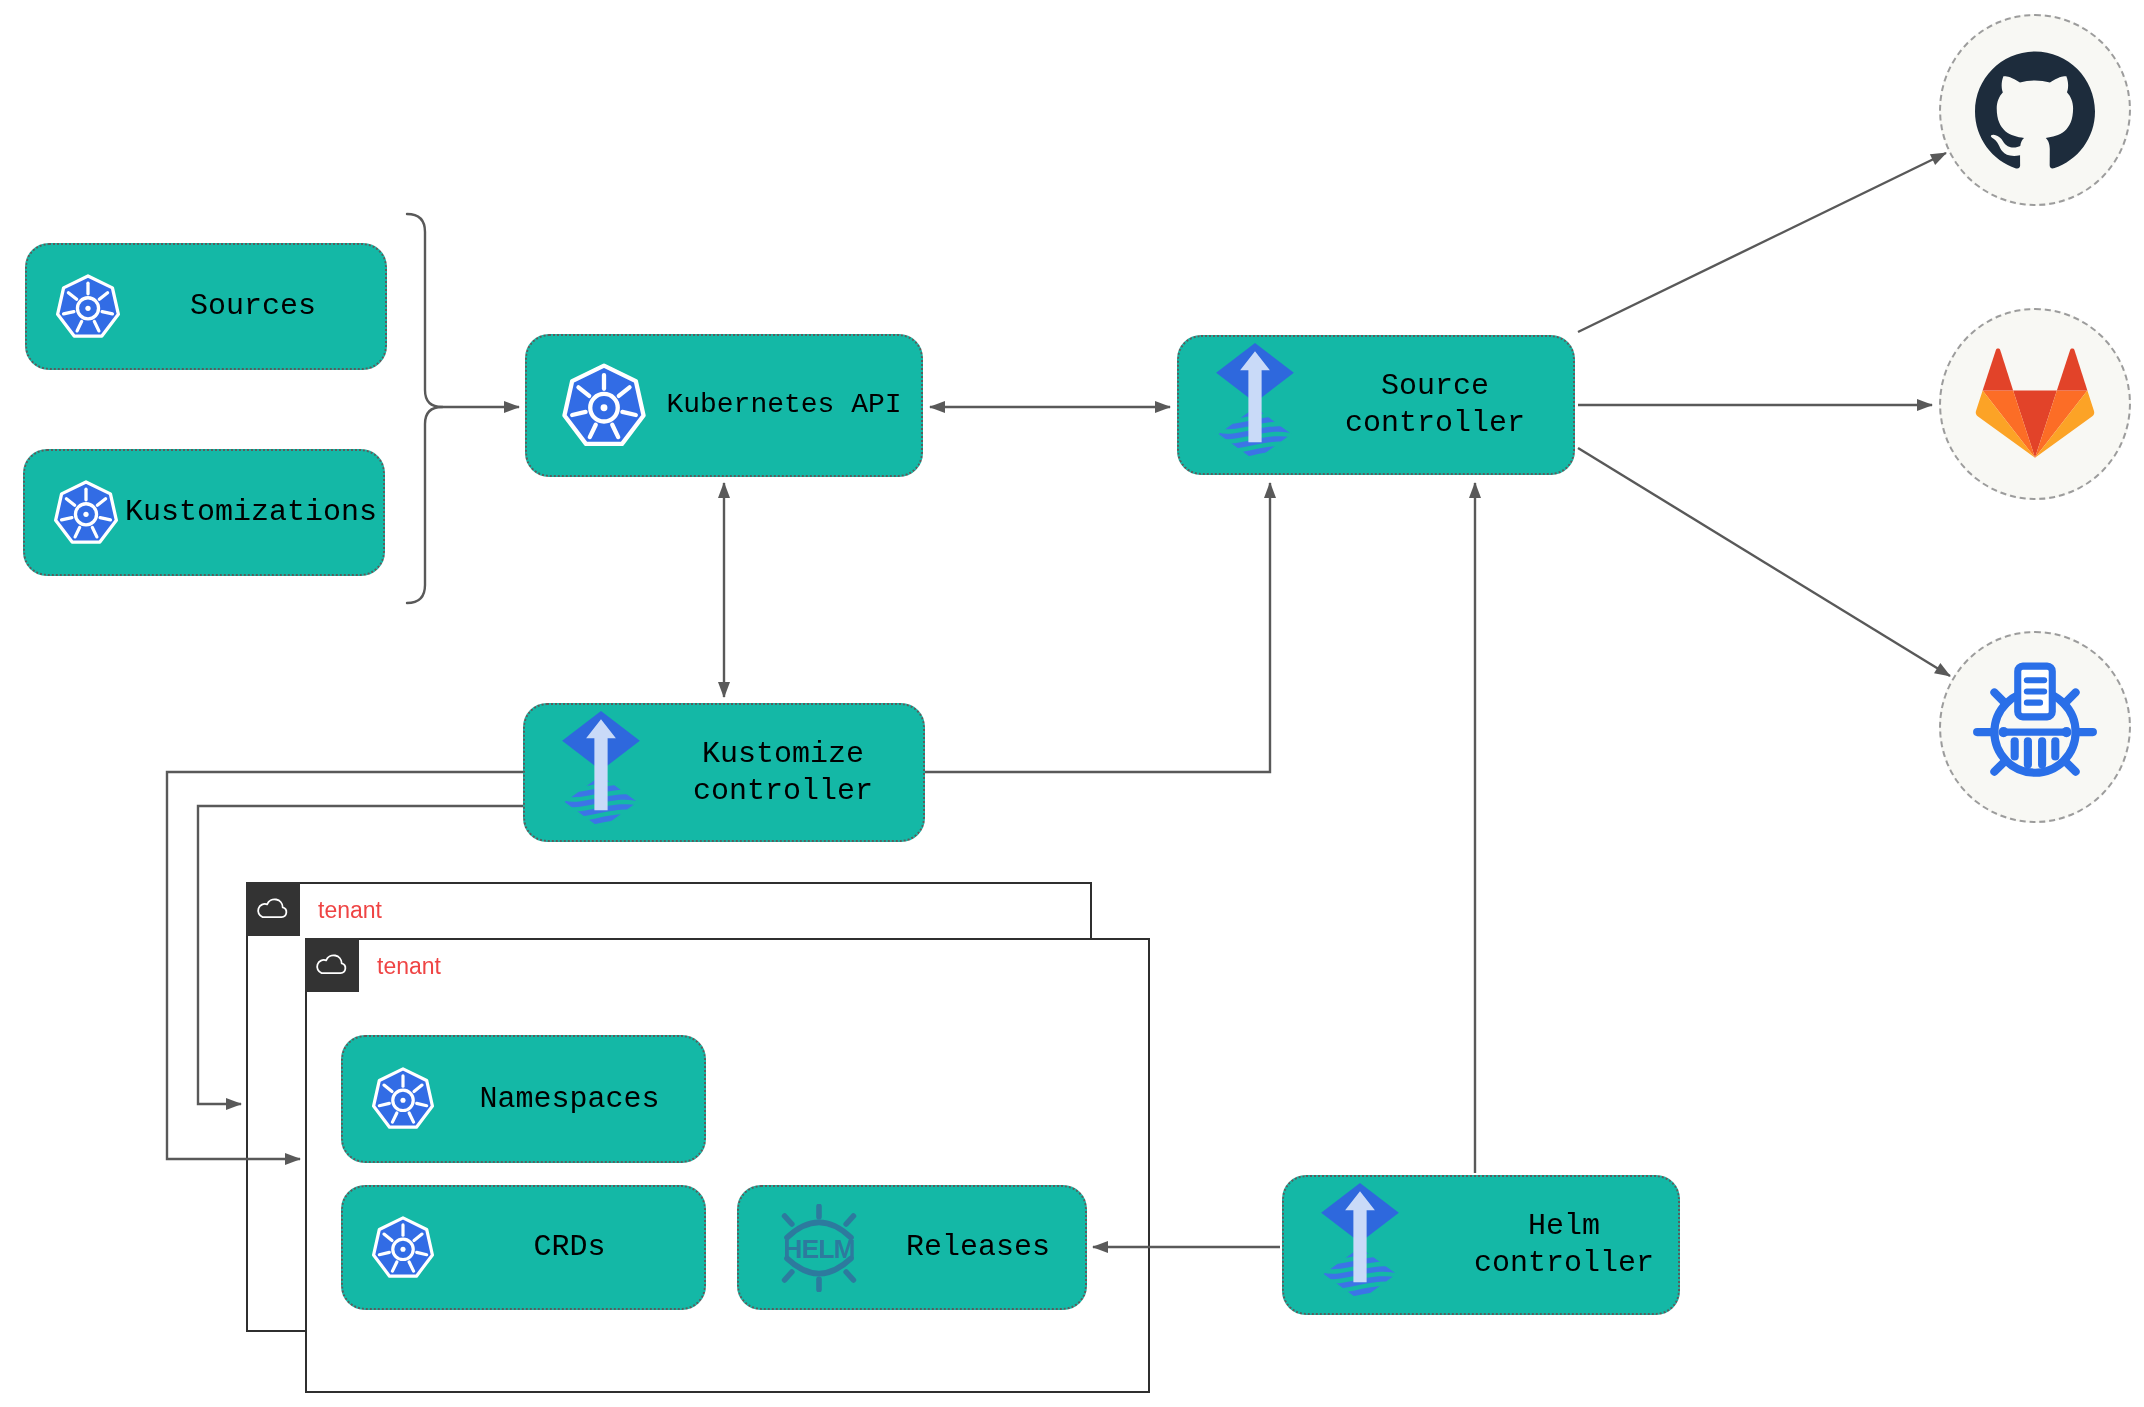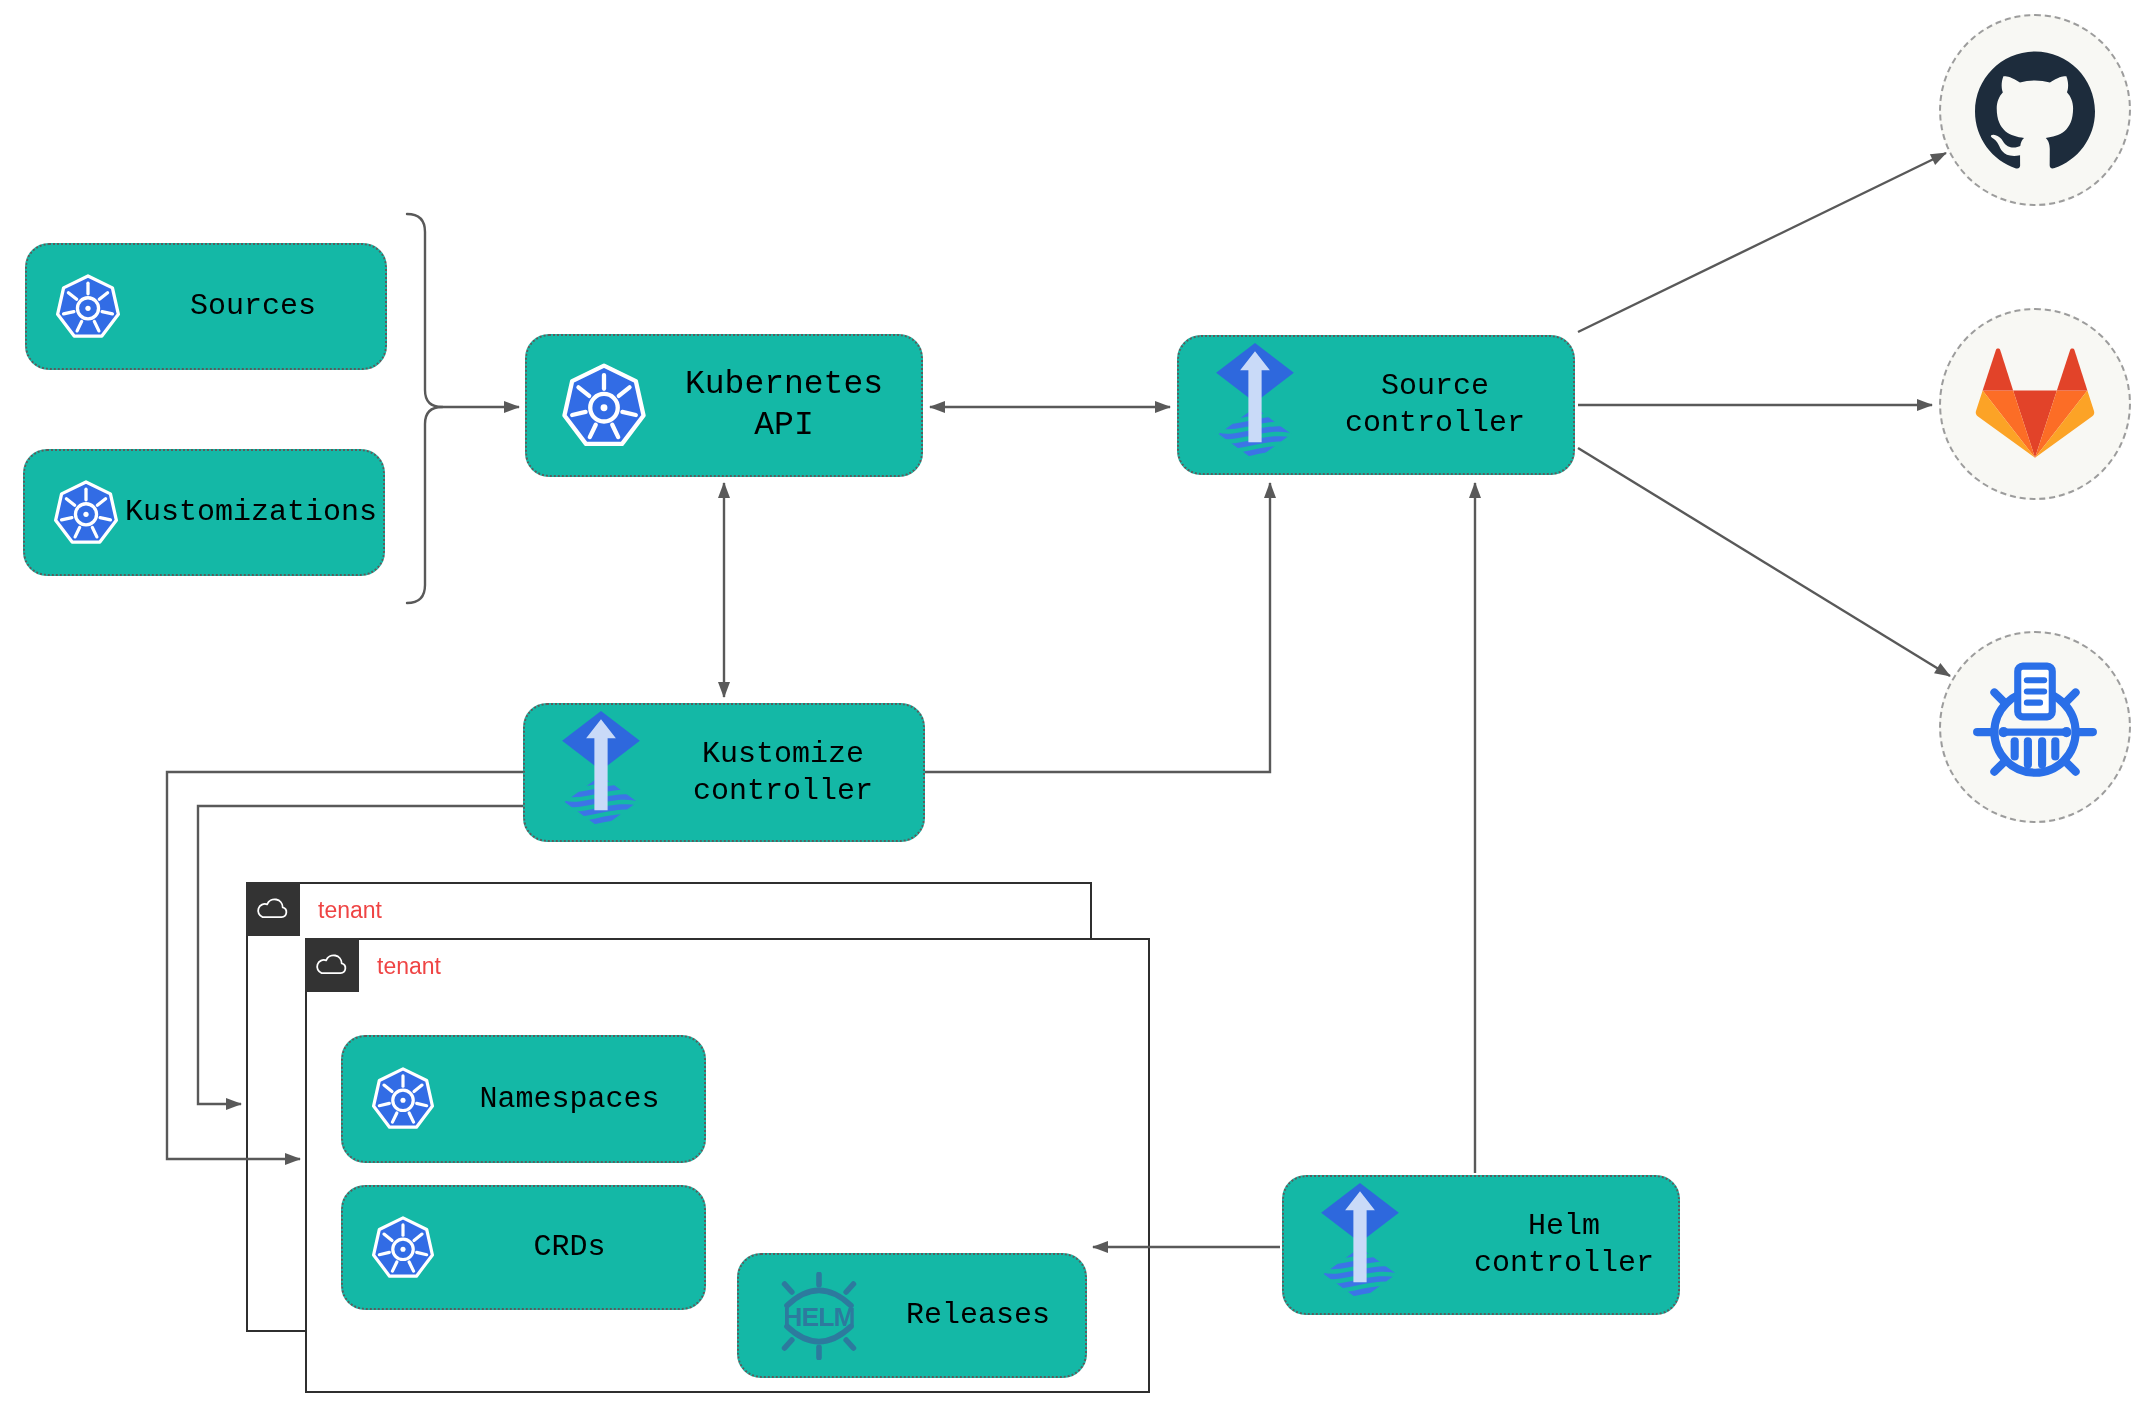--- a/index.html
+++ b/index.html
@@ -10,28 +10,28 @@
   .dnode{position:absolute;background:#14b8a6;border:2.2px dotted #5c5c5c;
          border-radius:24px;display:flex;align-items:center;box-sizing:border-box;z-index:3;font-family:Liberation Mono, monospace;}
   .nicon{flex:0 0 auto;display:flex;align-items:center;justify-content:center;}
   .nlabel{flex:1 1 auto;text-align:center;font-size:30px;color:#000;line-height:1.22;}
   .nlabel.narrow{max-width:190px;margin:0 auto;text-align:center;}
 
   
   #n-sources        {left:25px;  top:243px; width:362px; height:127px;}
   #n-kustomizations {left:23px;  top:449px; width:362px; height:127px;}
   #n-k8s-api        {left:525px; top:334px; width:398px; height:143px;}
-  #n-k8s-api .nlabel{font-size:33px;}
+  #n-k8s-api .nlabel{font-size:28px;}
   #n-source-ctrl    {left:1177px;top:335px; width:398px; height:140px;}
   #n-kustomize-ctrl {left:523px; top:703px; width:402px; height:139px;}
   #n-helm-ctrl      {left:1282px;top:1175px;width:398px; height:140px;gap:48px;}
   #n-namespaces     {left:341px; top:1035px;width:365px; height:128px;z-index:6;}
   #n-rbac           {left:737px; top:1035px;width:350px; height:128px;z-index:6;}
   #n-crds           {left:341px; top:1185px;width:365px; height:125px;z-index:6;}
-  #n-releases       {left:737px; top:1253px;width:350px; height:125px;z-index:6;align-items:center;}
+  #n-releases       {left:737px; top:1185px;width:350px; height:125px;z-index:6;align-items:center;}
 
   .pad-sm{margin-left:28px;}
   .pad-md{margin-left:34px;}
 
   
   .tenant{position:absolute;background:#ffffff;border:2.5px solid #2f2f2f;box-sizing:border-box;}
   #tenant-outer{left:246px;top:882px;width:846px;height:450px;z-index:4;}
   #tenant-inner{left:305px;top:938px;width:845px;height:455px;z-index:5;}
   .tenant-badge{position:absolute;left:-2.5px;top:-2.5px;width:54px;height:54px;background:#333333;
                 display:flex;align-items:center;justify-content:center;}

